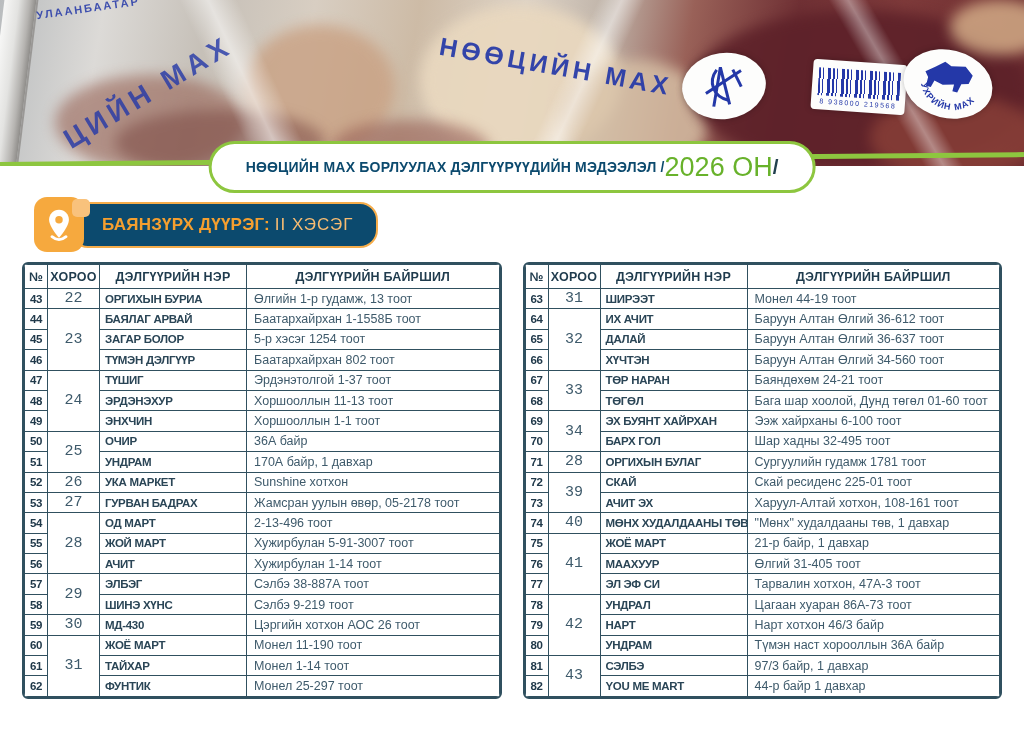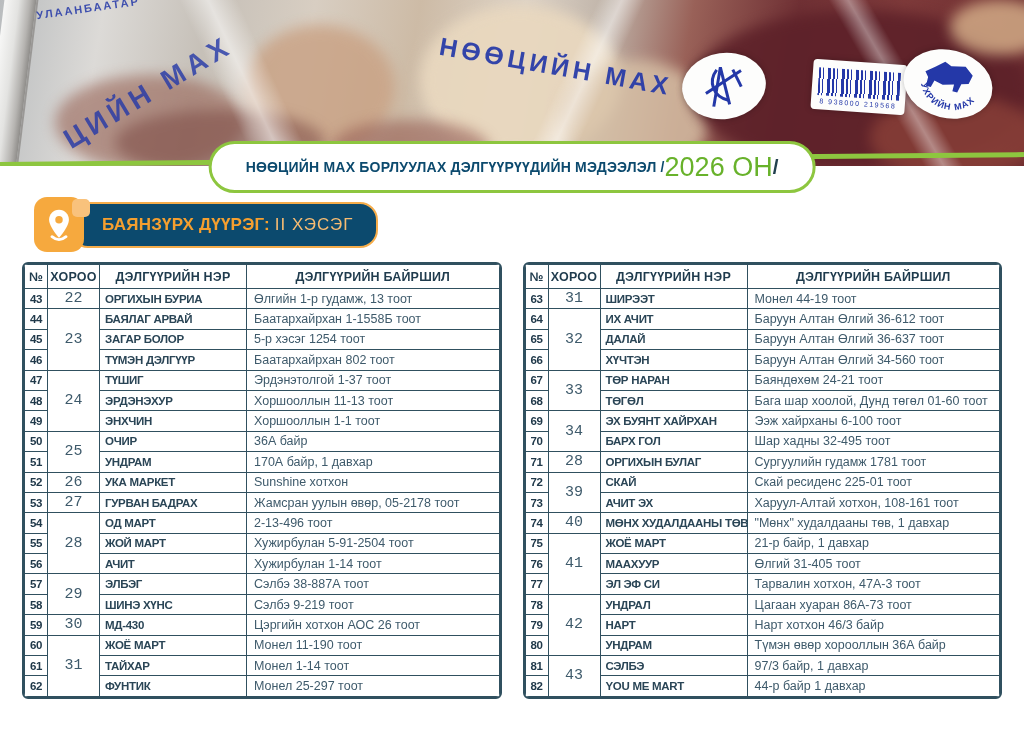--- a/index.html
+++ b/index.html
@@ -219,21 +219,21 @@
           </tr>
           <tr>
             <td class="c0 num">54</td>
             <td class="c1 khoroo" rowspan="3">28</td>
             <td class="c2 name">ОД МАРТ</td>
             <td class="c3 loc">2-13-496 тоот</td>
           </tr>
           <tr>
             <td class="c0 num">55</td>
             <td class="c2 name">ЖОЙ МАРТ</td>
-            <td class="c3 loc">Хужирбулан 5-91-2504 тоот</td>
+            <td class="c3 loc">Хужирбулан 5-91-3007 тоот</td>
           </tr>
           <tr>
             <td class="c0 num">56</td>
             <td class="c2 name">АЧИТ</td>
             <td class="c3 loc">Хужирбулан 1-14 тоот</td>
           </tr>
           <tr>
             <td class="c0 num">57</td>
             <td class="c1 khoroo" rowspan="2">29</td>
             <td class="c2 name">ЭЛБЭГ</td>
@@ -370,21 +370,21 @@
             <td class="c3 loc">Цагаан хуаран 86А-73 тоот</td>
           </tr>
           <tr>
             <td class="c0 num">79</td>
             <td class="c2 name">НАРТ</td>
             <td class="c3 loc">Нарт хотхон 46/3 байр</td>
           </tr>
           <tr>
             <td class="c0 num">80</td>
             <td class="c2 name">УНДРАМ</td>
-            <td class="c3 loc">Түмэн өвөр хорооллын 36А байр</td>
+            <td class="c3 loc">Түмэн наст хорооллын 36А байр</td>
           </tr>
           <tr>
             <td class="c0 num">81</td>
             <td class="c1 khoroo" rowspan="2">43</td>
             <td class="c2 name">СЭЛБЭ</td>
             <td class="c3 loc">97/3 байр, 1 давхар</td>
           </tr>
           <tr>
             <td class="c0 num">82</td>
             <td class="c2 name">YOU ME MART</td>

